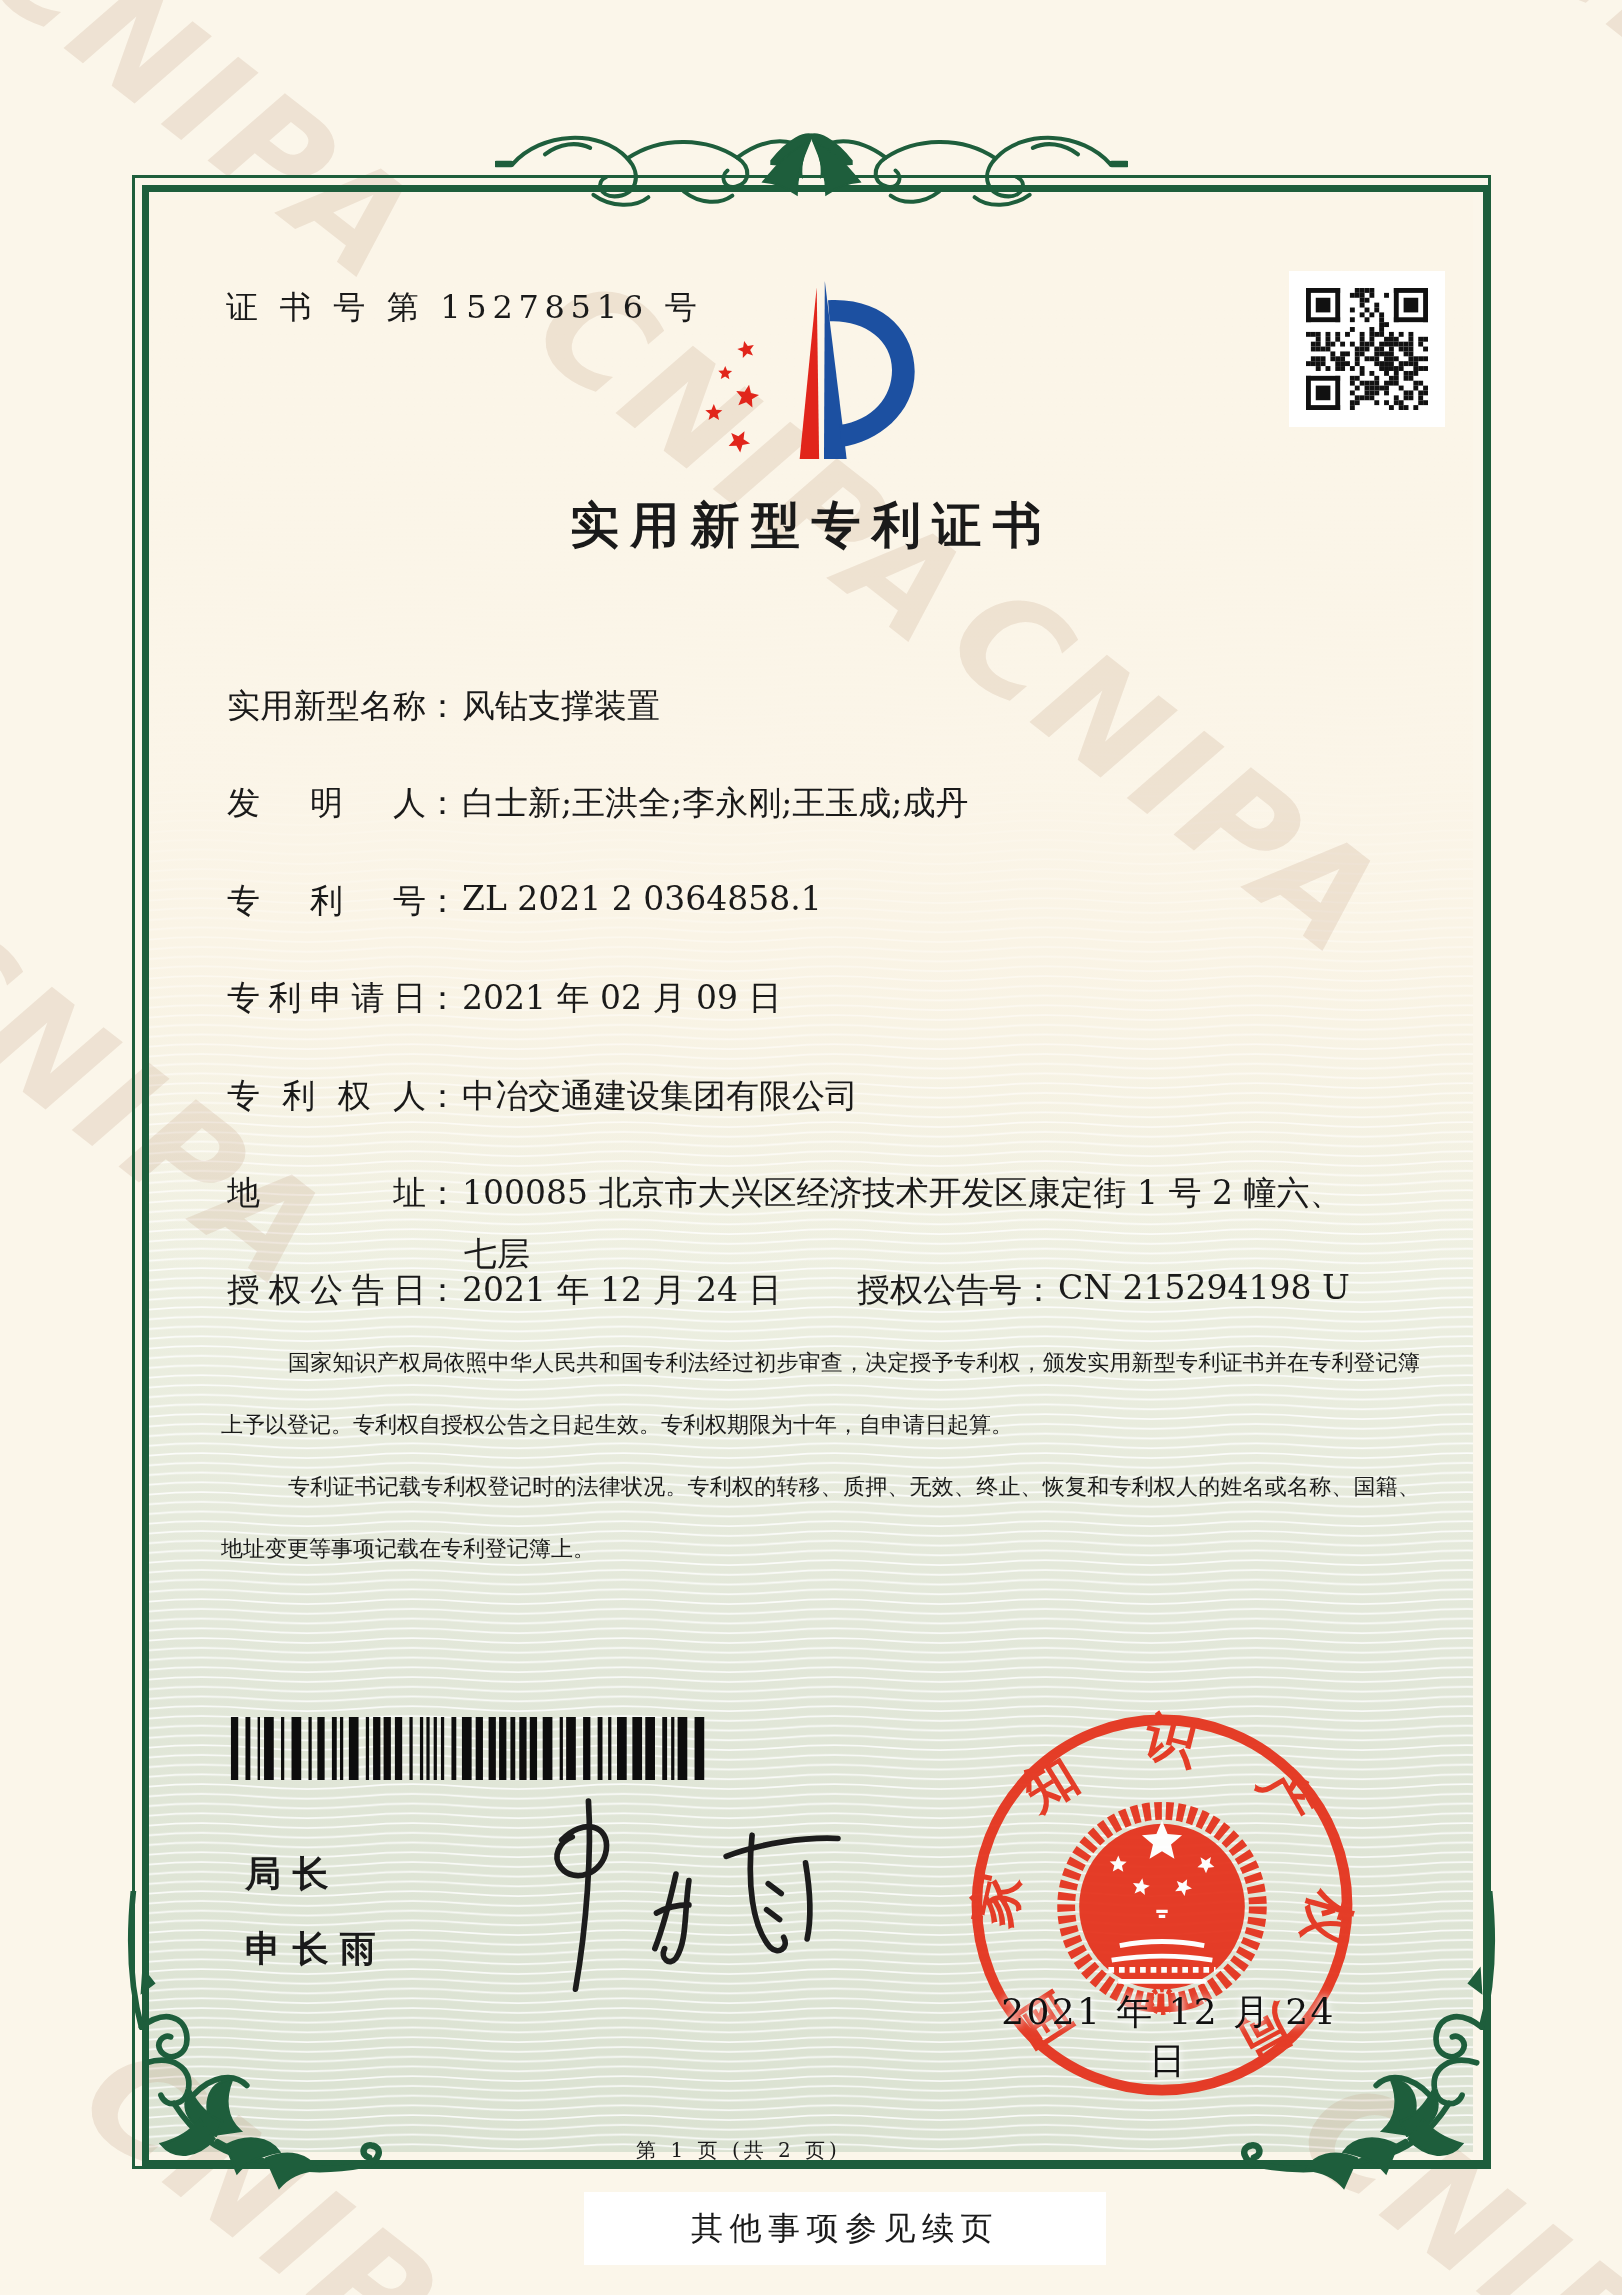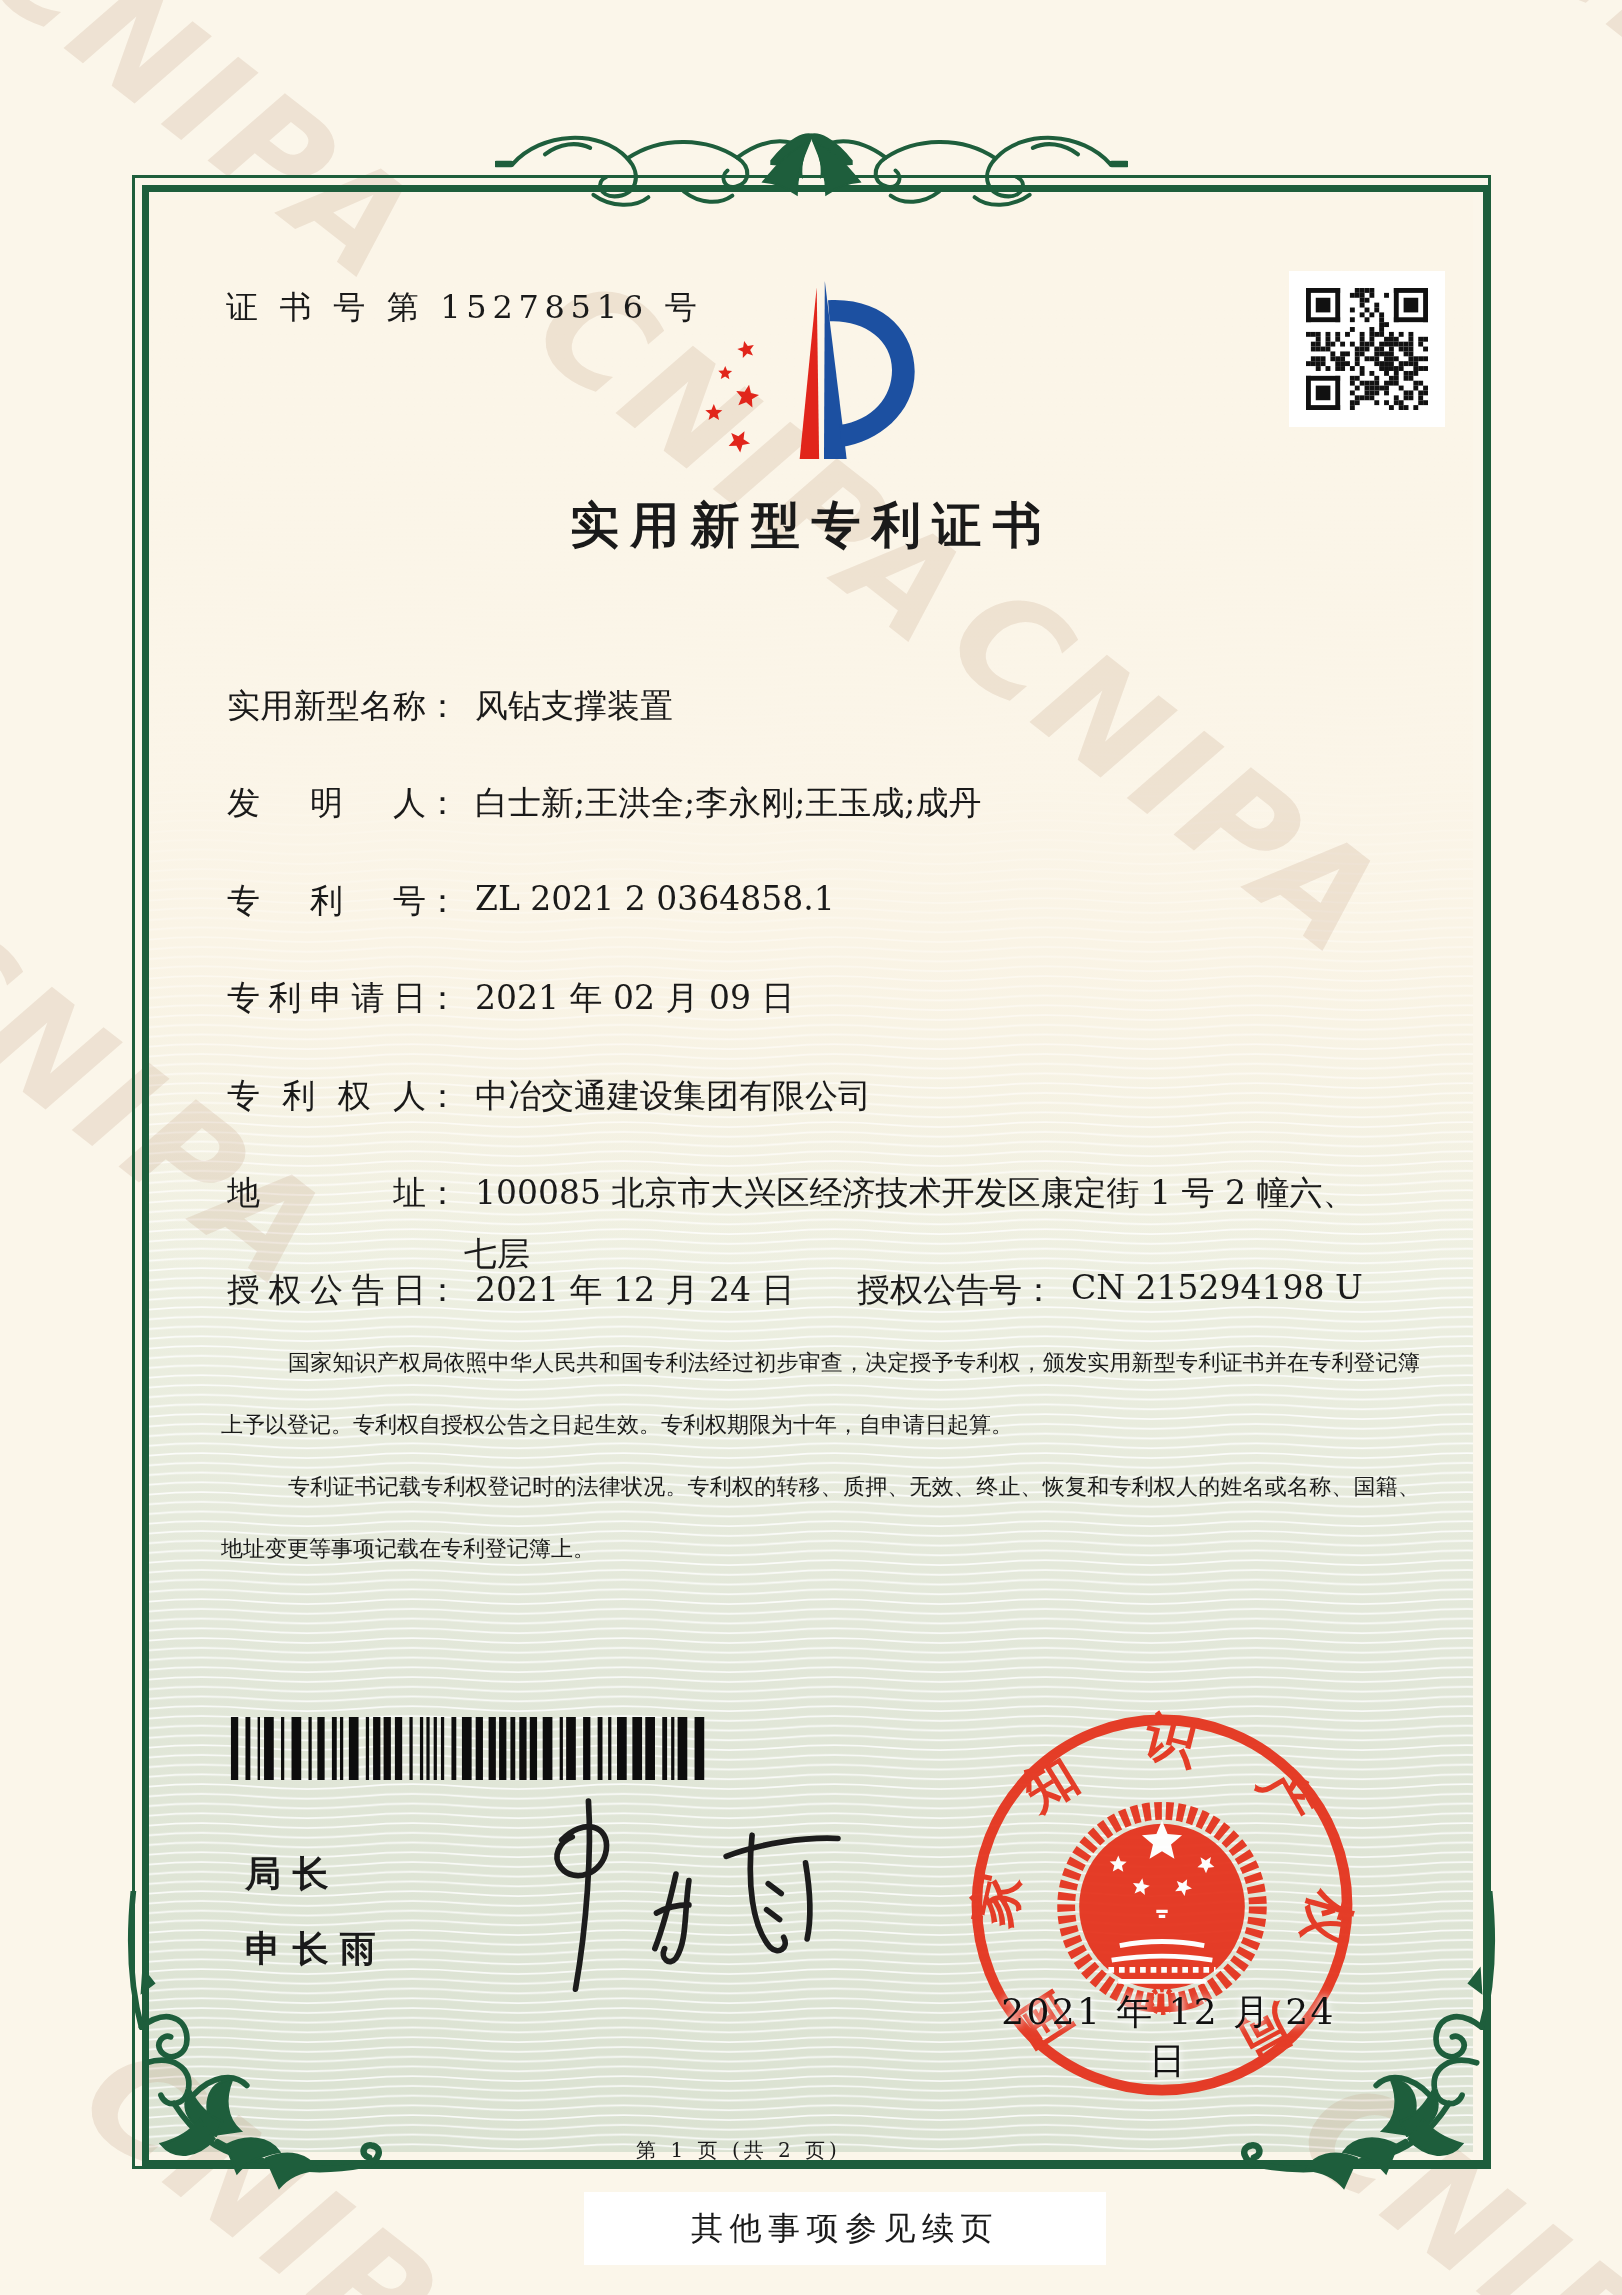--- a/index.html
+++ b/index.html
@@ -24,21 +24,21 @@
   .cert-no{left:226px;top:286px;font-size:32px;letter-spacing:5.7px;z-index:5;}
   .logo{left:696px;top:274px;z-index:5;}
   .qr-box{left:1289px;top:271px;width:156px;height:156px;background:#fff;z-index:5;}
   .qr-box svg{position:absolute;left:17px;top:17px;}
   .title{left:0;top:493px;width:1623px;text-align:center;font-size:49px;font-weight:bold;
          letter-spacing:11.4px;z-index:5;}
   
   .frow{left:227px;font-size:33px;z-index:5;white-space:nowrap;}
   .flabel{display:inline-block;width:199px;text-align:justify;text-align-last:justify;vertical-align:top;}
   .fcolon{display:inline-block;vertical-align:top;}
-  .fvalue{display:inline-block;margin-left:16px;vertical-align:top;}
+  .fvalue{display:inline-block;margin-left:3px;vertical-align:top;}
   .grant-no{left:857px;}
   
   .paras{left:221px;top:1332px;width:1199px;font-size:22px;line-height:62px;
          text-align:justify;z-index:5;}
   .paras p{margin:0;text-indent:67px;}
   
   .barcode{left:230px;top:1717px;z-index:5;}
   .sig-role{left:245px;top:1850px;font-size:36px;letter-spacing:11.4px;z-index:5;
             font-family:"DejaVu Sans","Liberation Sans",sans-serif;font-weight:600;text-align:right;}
   .sig-name{left:245px;top:1925px;font-size:36px;letter-spacing:11.4px;z-index:5;

